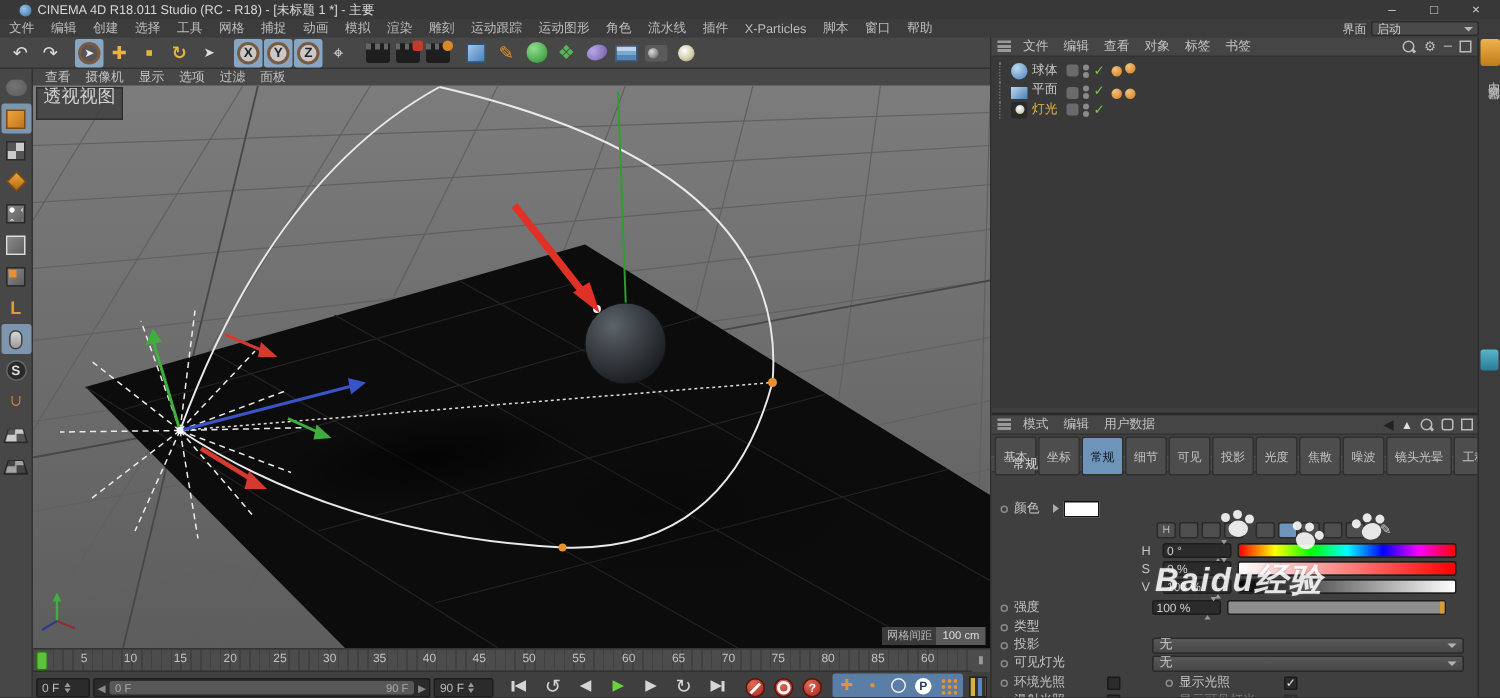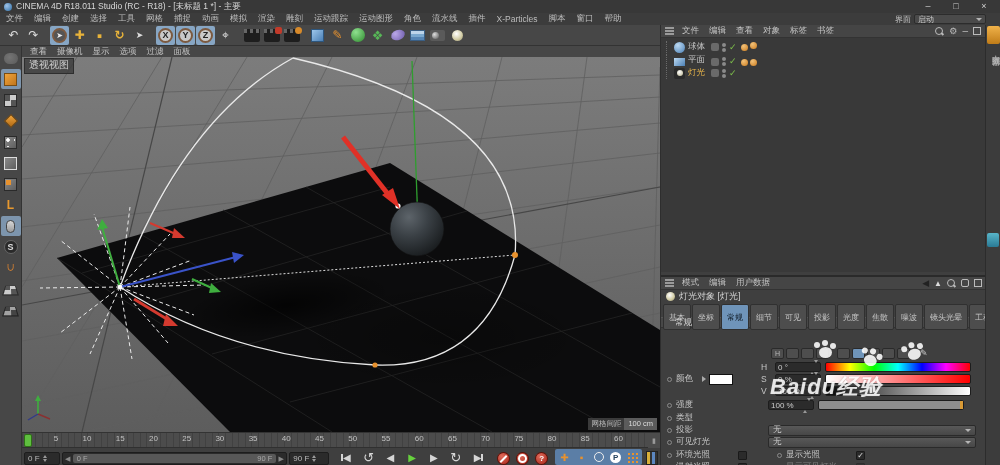--- a/index.html
+++ b/index.html
@@ -1,21 +1,21 @@
 <!DOCTYPE html>
 <html><head>
 <meta charset="utf-8">
 <style>
   * { margin:0; padding:0; box-sizing:border-box; }
   html,body { background:#222; }
   body { font-family:"Liberation Sans","DejaVu Sans",sans-serif; }
   .app { position:relative; width:1000px; height:465px; background:#3f3f3f; overflow:hidden; color:#c8c8c8; font-size:9px; }
 
   
-  .titlebar { position:absolute; left:0; top:0; width:1000px; height:13px; background:#383838; display:flex; align-items:center; gap:4px; padding-left:4px; }
+  .titlebar { position:absolute; left:0; top:0; width:1000px; height:13px; background:#383838; display:flex; align-items:center; gap:4px; padding-left:13px; }
   .app-logo { width:8px; height:8px; border-radius:50%; background:radial-gradient(circle at 35% 35%, #9fc3e8, #2e6da4); }
   .title-text { color:#d8d8d8; font-size:8.5px; white-space:nowrap; }
   .win-controls { position:absolute; right:2px; top:0; display:flex; }
   .win-btn { width:28px; height:12px; text-align:center; line-height:12px; color:#cfcfcf; font-size:9px; }
 
   
   .menubar { position:absolute; left:0; top:13px; width:1000px; height:12px; background:#3c3c3c; display:flex; align-items:center; gap:11px; padding-left:6px; color:#bdbdbd; }
   .menubar .mi { font-size:8.5px; white-space:nowrap; }
   .iface { position:absolute; right:14px; top:0; height:12px; display:flex; align-items:center; gap:3px; }
   .iface-dd { width:72px; height:10px; background:#4a4a4a; border:1px solid #2c2c2c; border-radius:2px; font-size:8px; color:#ccc; padding:0 3px; display:flex; align-items:center; justify-content:space-between; }
@@ -53,21 +53,21 @@
   .lt .L { color:#e8992e; font-weight:bold; font-size:12px; }
   .mouse { width:9px; height:13px; border-radius:5px; background:linear-gradient(#d8d8d8,#9a9a9a); border:1px solid #444; }
   .soloS { width:14px; height:14px; border-radius:50%; background:#2a2a2a; color:#ddd; font-size:9px; font-weight:bold; display:flex; align-items:center; justify-content:center; border:1px solid #666; }
   .magnet { color:#e8882e; font-size:13px; font-weight:bold; transform:rotate(180deg); }
 
   
   .viewport { position:absolute; left:22px; top:46px; width:638px; height:386px; background:#474747; }
   .vp-menu { height:11px; display:flex; gap:10px; align-items:center; padding-left:8px; color:#c2c2c2; }
   .vp-menu .mi { font-size:8.5px; }
   .vp-3d { position:absolute; left:0; top:11px; width:638px; height:375px; background:linear-gradient(#7c7c7c,#5d5d5d); overflow:hidden; }
-  .vp-label { position:absolute; left:2px; top:1px; background:#3a3a3ac9; border:1px solid #2e2e2e; color:#cfcfcf; font-size:10px; padding:0 4px; height:16px; line-height:11px; }
+  .vp-label { position:absolute; left:2px; top:1px; background:#3a3a3ac9; border:1px solid #2e2e2e; color:#cfcfcf; font-size:12px; padding:0 4px; height:22px; line-height:11px; }
   .grid-info { position:absolute; right:3px; bottom:2px; display:flex; }
   .grid-info .gi-l { background:#3a3a3a; color:#bbb; font-size:7.5px; padding:1px 3px;font-family:Liberation Serif, serif; }
   .grid-info .gi-v { background:#5b5b5b; color:#ddd; font-size:7.5px; padding:1px 4px; }
 
   
   .ruler { position:absolute; left:22px; top:432px; width:626px; height:16px; background:#4c4c4c; border-top:1px solid #333; border-bottom:1px solid #303030;
            background-image:repeating-linear-gradient(90deg,#414141 0 1px,transparent 1px 6.55px); }
   .ruler-labels { position:absolute; left:3px; top:1px; width:598px; display:flex; justify-content:space-between; color:#c2c2c2; font-size:8px; }
   .playhead { position:absolute; left:2px; top:1px; width:8px; height:13px; background:#5fbf3f; border:1px solid #2e7016; border-radius:2px; }
   .ruler-end { position:absolute; left:648px; top:432px; width:12px; height:16px; background:#4c4c4c; border-top:1px solid #333; color:#999; font-size:7px; text-align:center; line-height:15px; }
@@ -618,41 +618,37 @@
         <span class="mi">编辑</span>
         <span class="mi">用户数据</span>
         <span class="pm-icons">
           <span style="color:#222;font-size:9px;">◀</span>
           <span style="color:#ddd;font-size:8px;">▲</span>
           <span class="s-ico search-c"></span>
           <span class="panel8" style="border-radius:2px;"></span>
           <span class="panel8"></span>
         </span>
       </div>
-      <div class="am-title">
-        <span class="bulb-ico" style="width:9px;height:9px;"></span>
-        <span>灯光对象 [灯光]</span>
-      </div>
       <div class="am-tabs">
 
       <span class="am-tab">基本</span>
           <span class="am-tab">坐标</span>
           <span class="am-tab active">常规</span>
           <span class="am-tab">细节</span>
           <span class="am-tab">可见</span>
           <span class="am-tab">投影</span>
           <span class="am-tab">光度</span>
           <span class="am-tab">焦散</span>
           <span class="am-tab">噪波</span>
           <span class="am-tab">镜头光晕</span>
           <span class="am-tab">工程</span>
         </div>
       <div class="am-sec">常规</div>
 
-      <div class="arow" style="top:56px;margin-top:40px;">
+      <div class="arow" style="top:56px;">
         <span class="pdot"></span>
         <span class="alabel" style="width:26px;">颜色</span>
         <span class="exp-tri"></span>
         <span class="swatch"></span>
       </div>
       <div class="arow" style="top:70px; padding-left:110px;">
         <span class="cbtn">H</span>
         <span class="cbtn">
             <span class="wcirc" style="width:6px;height:6px;border-color:#bbb;"></span>
           </span>

